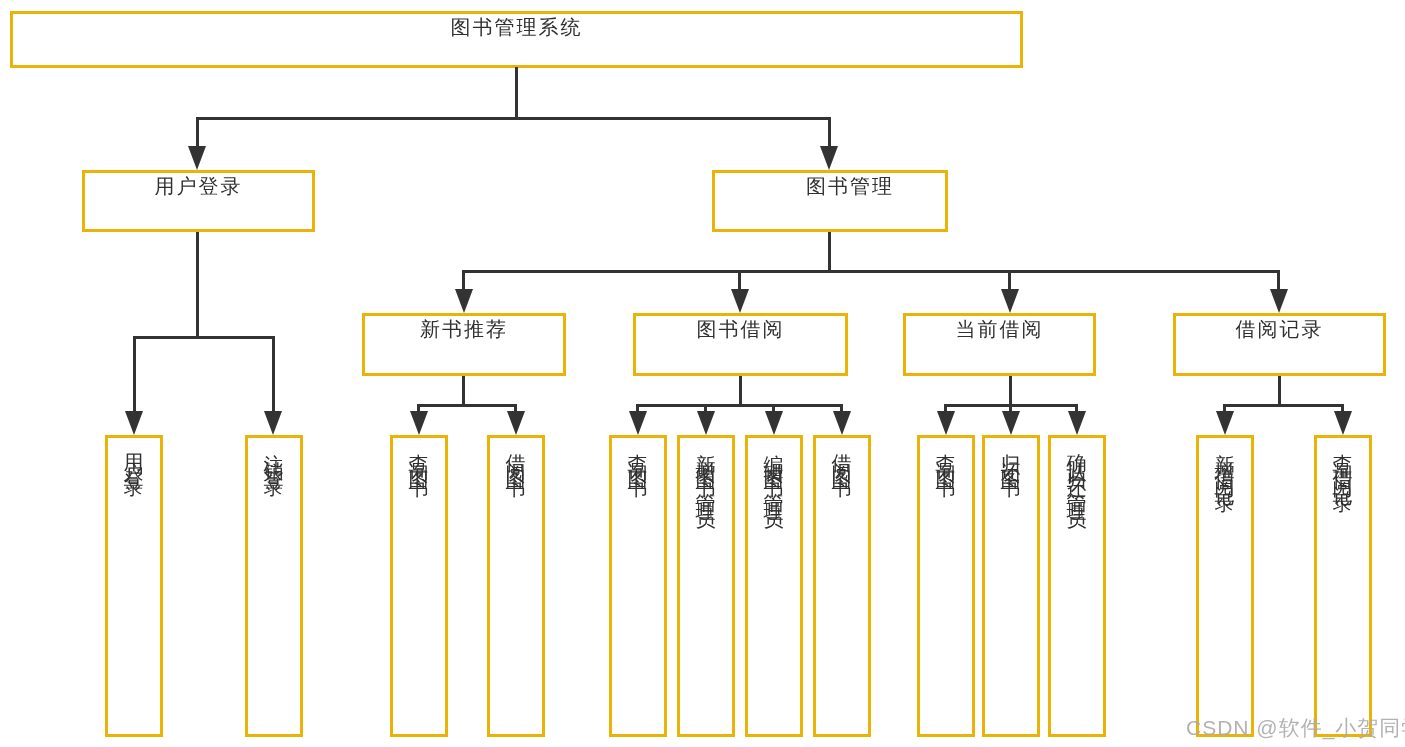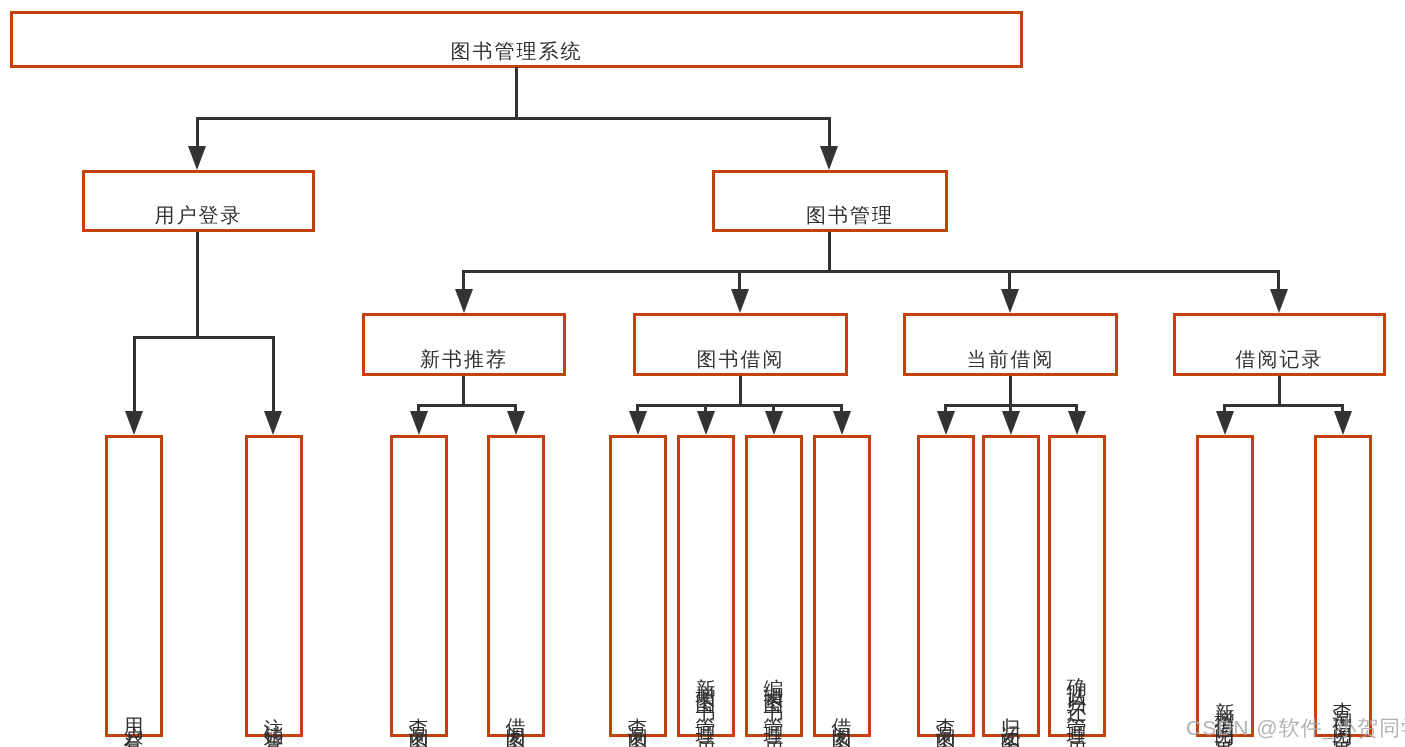--- a/index.html
+++ b/index.html
@@ -2,22 +2,22 @@
 <html><head>
 <meta charset="utf-8">
 <style>
   html, body { margin:0; padding:0; background:#ffffff; }
   .canvas {
     position:relative; width:1405px; height:747px; background:#ffffff;
     font-family:"Liberation Sans", sans-serif; overflow:hidden;
   }
   .box {
     position:absolute; box-sizing:border-box;
-    border:3px solid #c2410c; background:#ffffff;
-    display:flex; align-items:flex-end; justify-content:center;
+    border:3px solid #eab308; background:#ffffff;
+    display:flex; align-items:flex-start; justify-content:center;
     color:#303030;
   }
   .hlabel { font-size:20px; letter-spacing:2px; white-space:nowrap; }
   .vlabel {
     writing-mode:vertical-rl; text-orientation:mixed;
     font-size:20px; letter-spacing:8px; line-height:1;
     white-space:nowrap;
   }
   .vline { position:absolute; width:3px; background:#333333; }
   .hline { position:absolute; height:3px; background:#333333; }
@@ -72,21 +72,21 @@
   <div class="arrow" style="left:1001px; top:289px;"></div>
   <div class="vline" style="left:1277px; top:270px; height:38px;"></div>
   <div class="arrow" style="left:1270px; top:289px;"></div>
 
   <div class="box" style="left:633px; top:313px; width:215px; height:63px;">
     <span class="hlabel">图书借阅</span>
   </div>
   <div class="box" style="left:362px; top:313px; width:204px; height:63px;">
     <span class="hlabel">新书推荐</span>
   </div>
-  <div class="box" style="left:903px; top:313px; width:215px; height:63px;">
+  <div class="box" style="left:903px; top:313px; width:193px; height:63px;">
     <span class="hlabel">当前借阅</span>
   </div>
   <div class="box" style="left:1173px; top:313px; width:213px; height:63px;">
     <span class="hlabel">借阅记录</span>
   </div>
 
   <div class="vline" style="left:462px; top:376px; height:31px;"></div>
   <div class="hline" style="left:417px; top:404px; width:100px;"></div>
   <div class="vline" style="left:417px; top:404px; height:26px;"></div>
   <div class="arrow" style="left:410px; top:411px;"></div>

